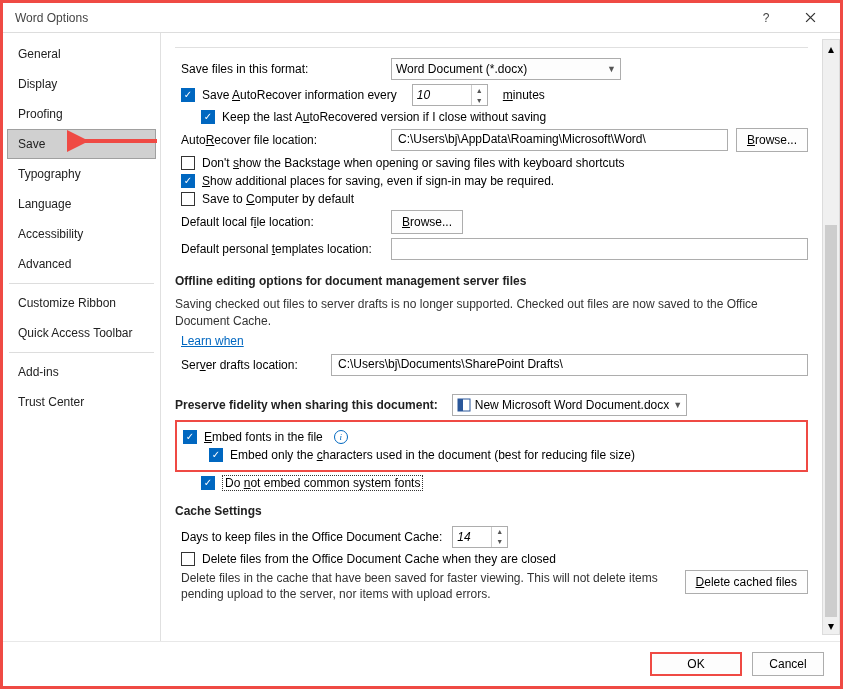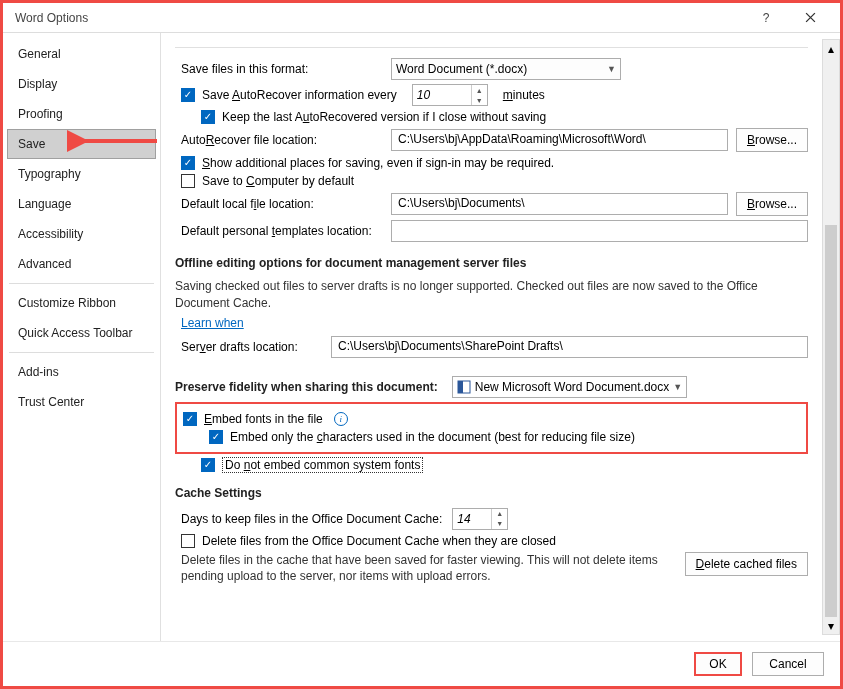--- a/index.html
+++ b/index.html
@@ -131,34 +131,37 @@
           <div class="chk-box checked"></div>
           <label>Keep the last A<span class="u">u</span>toRecovered version if I close without saving</label>
         </div>
 
         <div class="row indent1">
           <div class="lbl-col">Auto<span class="u">R</span>ecover file location:</div>
           <div class="txt" style="margin-right:8px">C:\Users\bj\AppData\Roaming\Microsoft\Word\</div>
           <button class="btn"><span class="u">B</span>rowse...</button>
         </div>
 
+        <div class="row indent1 chk">
+          <div class="chk-box"></div>
+          <label>Don't <span class="u">s</span>how the Backstage when opening or saving files with keyboard shortcuts</label>
+        </div>
 
         <div class="row indent1 chk">
           <div class="chk-box checked"></div>
           <label><span class="u">S</span>how additional places for saving, even if sign-in may be required.</label>
         </div>
 
         <div class="row indent1 chk">
           <div class="chk-box"></div>
           <label>Save to <span class="u">C</span>omputer by default</label>
         </div>
 
         <div class="row indent1">
           <div class="lbl-col">Default local f<span class="u">i</span>le location:</div>
-          <div class="txt" style="margin-right:8px">C:\Users\bj\Documents\</div>
           <button class="btn"><span class="u">B</span>rowse...</button>
         </div>
 
         <div class="row indent1">
           <div class="lbl-col">Default personal <span class="u">t</span>emplates location:</div>
           <div class="txt"></div>
         </div>
 
         <div class="section-head">Offline editing options for document management server files</div>
 
@@ -220,18 +223,18 @@
 
         <div class="row indent1" style="align-items:flex-start">
           <div class="desc" style="flex:1;margin-right:12px">Delete files in the cache that have been saved for faster viewing. This will not delete items pending upload to the server, nor items with upload errors.</div>
           <button class="btn"><span class="u">D</span>elete cached files</button>
         </div>
       </div>
     </div>
   </div>
 
   <div class="footer">
-    <button class="btn hl" style="width:48px">OK</button>
+    <button class="btn hl" style="width:92px">OK</button>
     <button class="btn" style="width:72px">Cancel</button>
   </div>
 
 </div>
 </div>
 
 </body></html>

